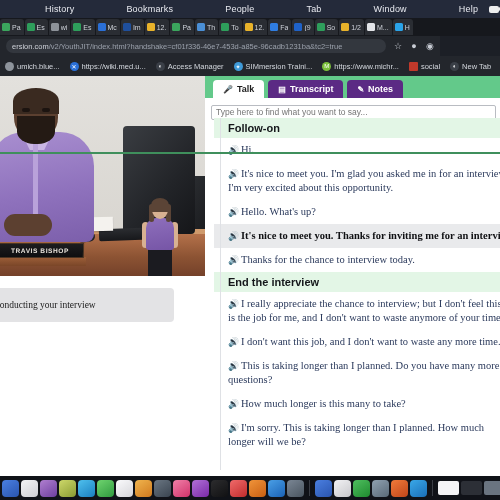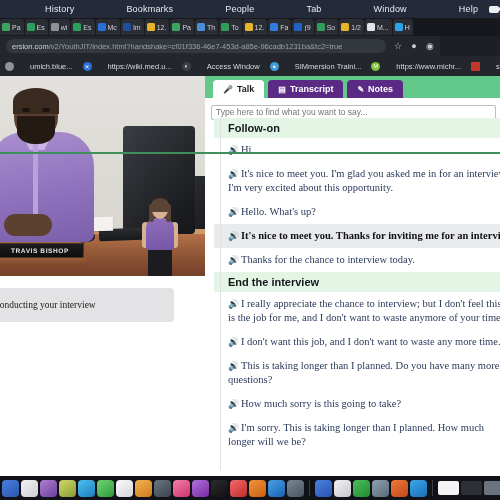--- a/index.html
+++ b/index.html
@@ -52,21 +52,21 @@
   }
   .urltext{font-size:7.5px;color:#cfd3da;white-space:nowrap;overflow:hidden;}
   .urltext .dim{color:#9aa0ab;}
   .uicon{width:12px;height:12px;margin-right:4px;flex:0 0 auto;display:flex;align-items:center;justify-content:center;color:#c8ccd4;font-size:9px;}
 
   
   .bookbar{
     position:absolute;top:56px;left:0;width:500px;height:20px;
     background:#23262c;display:flex;align-items:center;overflow:hidden;
   }
-  .bm{display:flex;align-items:center;gap:16px;padding:0 5px;font-size:7.5px;color:#d4d8de;white-space:nowrap;flex:0 0 auto;}
+  .bm{display:flex;align-items:center;gap:3px;padding:0 5px;font-size:7.5px;color:#d4d8de;white-space:nowrap;flex:0 0 auto;}
   .bmico{width:9px;height:9px;border-radius:50%;flex:0 0 auto;display:flex;align-items:center;justify-content:center;font-size:6px;color:#fff;}
 
   
   .page{position:absolute;top:76px;left:0;width:500px;height:400px;background:#ffffff;overflow:hidden;}
 
   
   .videopane{position:absolute;top:0;left:0;width:205px;height:400px;background:#fff;overflow:hidden;}
   .scene{position:absolute;top:0;left:0;width:205px;height:200px;overflow:hidden;background:#d8d6d2;}
   .wall{position:absolute;inset:0;background:linear-gradient(180deg,#e3e1dd 0%,#d6d3cd 100%);}
   .deskwood{position:absolute;left:0;bottom:0;width:205px;height:42px;background:linear-gradient(180deg,#b4714a 0%,#8c5333 55%,#74412a 100%);}
@@ -280,21 +280,21 @@
     <div class="bm">
         <span class="bmico" style="background:#8e949c"></span>
         <span>umich.blue...</span>
       </div>
     <div class="bm">
         <span class="bmico" style="background:#2a6fd6">✕</span>
         <span>https://wiki.med.u...</span>
       </div>
     <div class="bm">
         <span class="bmico" style="background:#3a3f47">◐</span>
-        <span>Access Window</span>
+        <span>Access Manager</span>
       </div>
     <div class="bm">
         <span class="bmico" style="background:#3f9ad8">✦</span>
         <span>SIMmersion Traini...</span>
       </div>
     <div class="bm">
         <span class="bmico" style="background:#7bbf3a">M</span>
         <span>https://www.michr...</span>
       </div>
     <div class="bm">
@@ -396,21 +396,21 @@
         <div class="line wrap">
           <span class="spk">🔊</span><span class="txt">I really appreciate the chance to interview; but I don't feel this is the job for me, and I don't want to waste anymore of your time.</span>
         </div>
         <div class="line">
           <span class="spk">🔊</span><span class="txt">I don't want this job, and I don't want to waste any more time.</span>
         </div>
         <div class="line wrap">
           <span class="spk">🔊</span><span class="txt">This is taking longer than I planned. Do you have many more questions?</span>
         </div>
         <div class="line">
-          <span class="spk">🔊</span><span class="txt">How much sorry is this going to take?</span>
+          <span class="spk">🔊</span><span class="txt">How much longer is this many to take?</span>
         </div>
         <div class="line wrap">
           <span class="spk">🔊</span><span class="txt">I'm sorry. This is taking longer than I planned. How much longer will we be?</span>
         </div>
       </div>
     </div>
     <div class="pageborder"></div>
   </div>
 
   <div class="dock">

